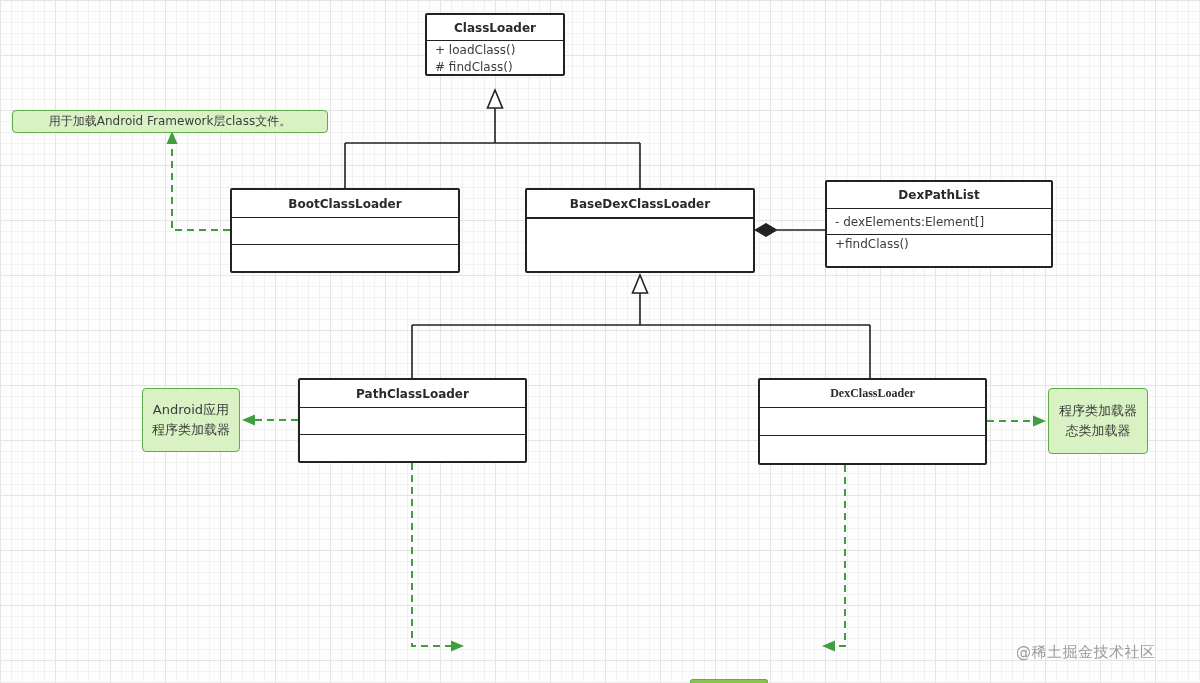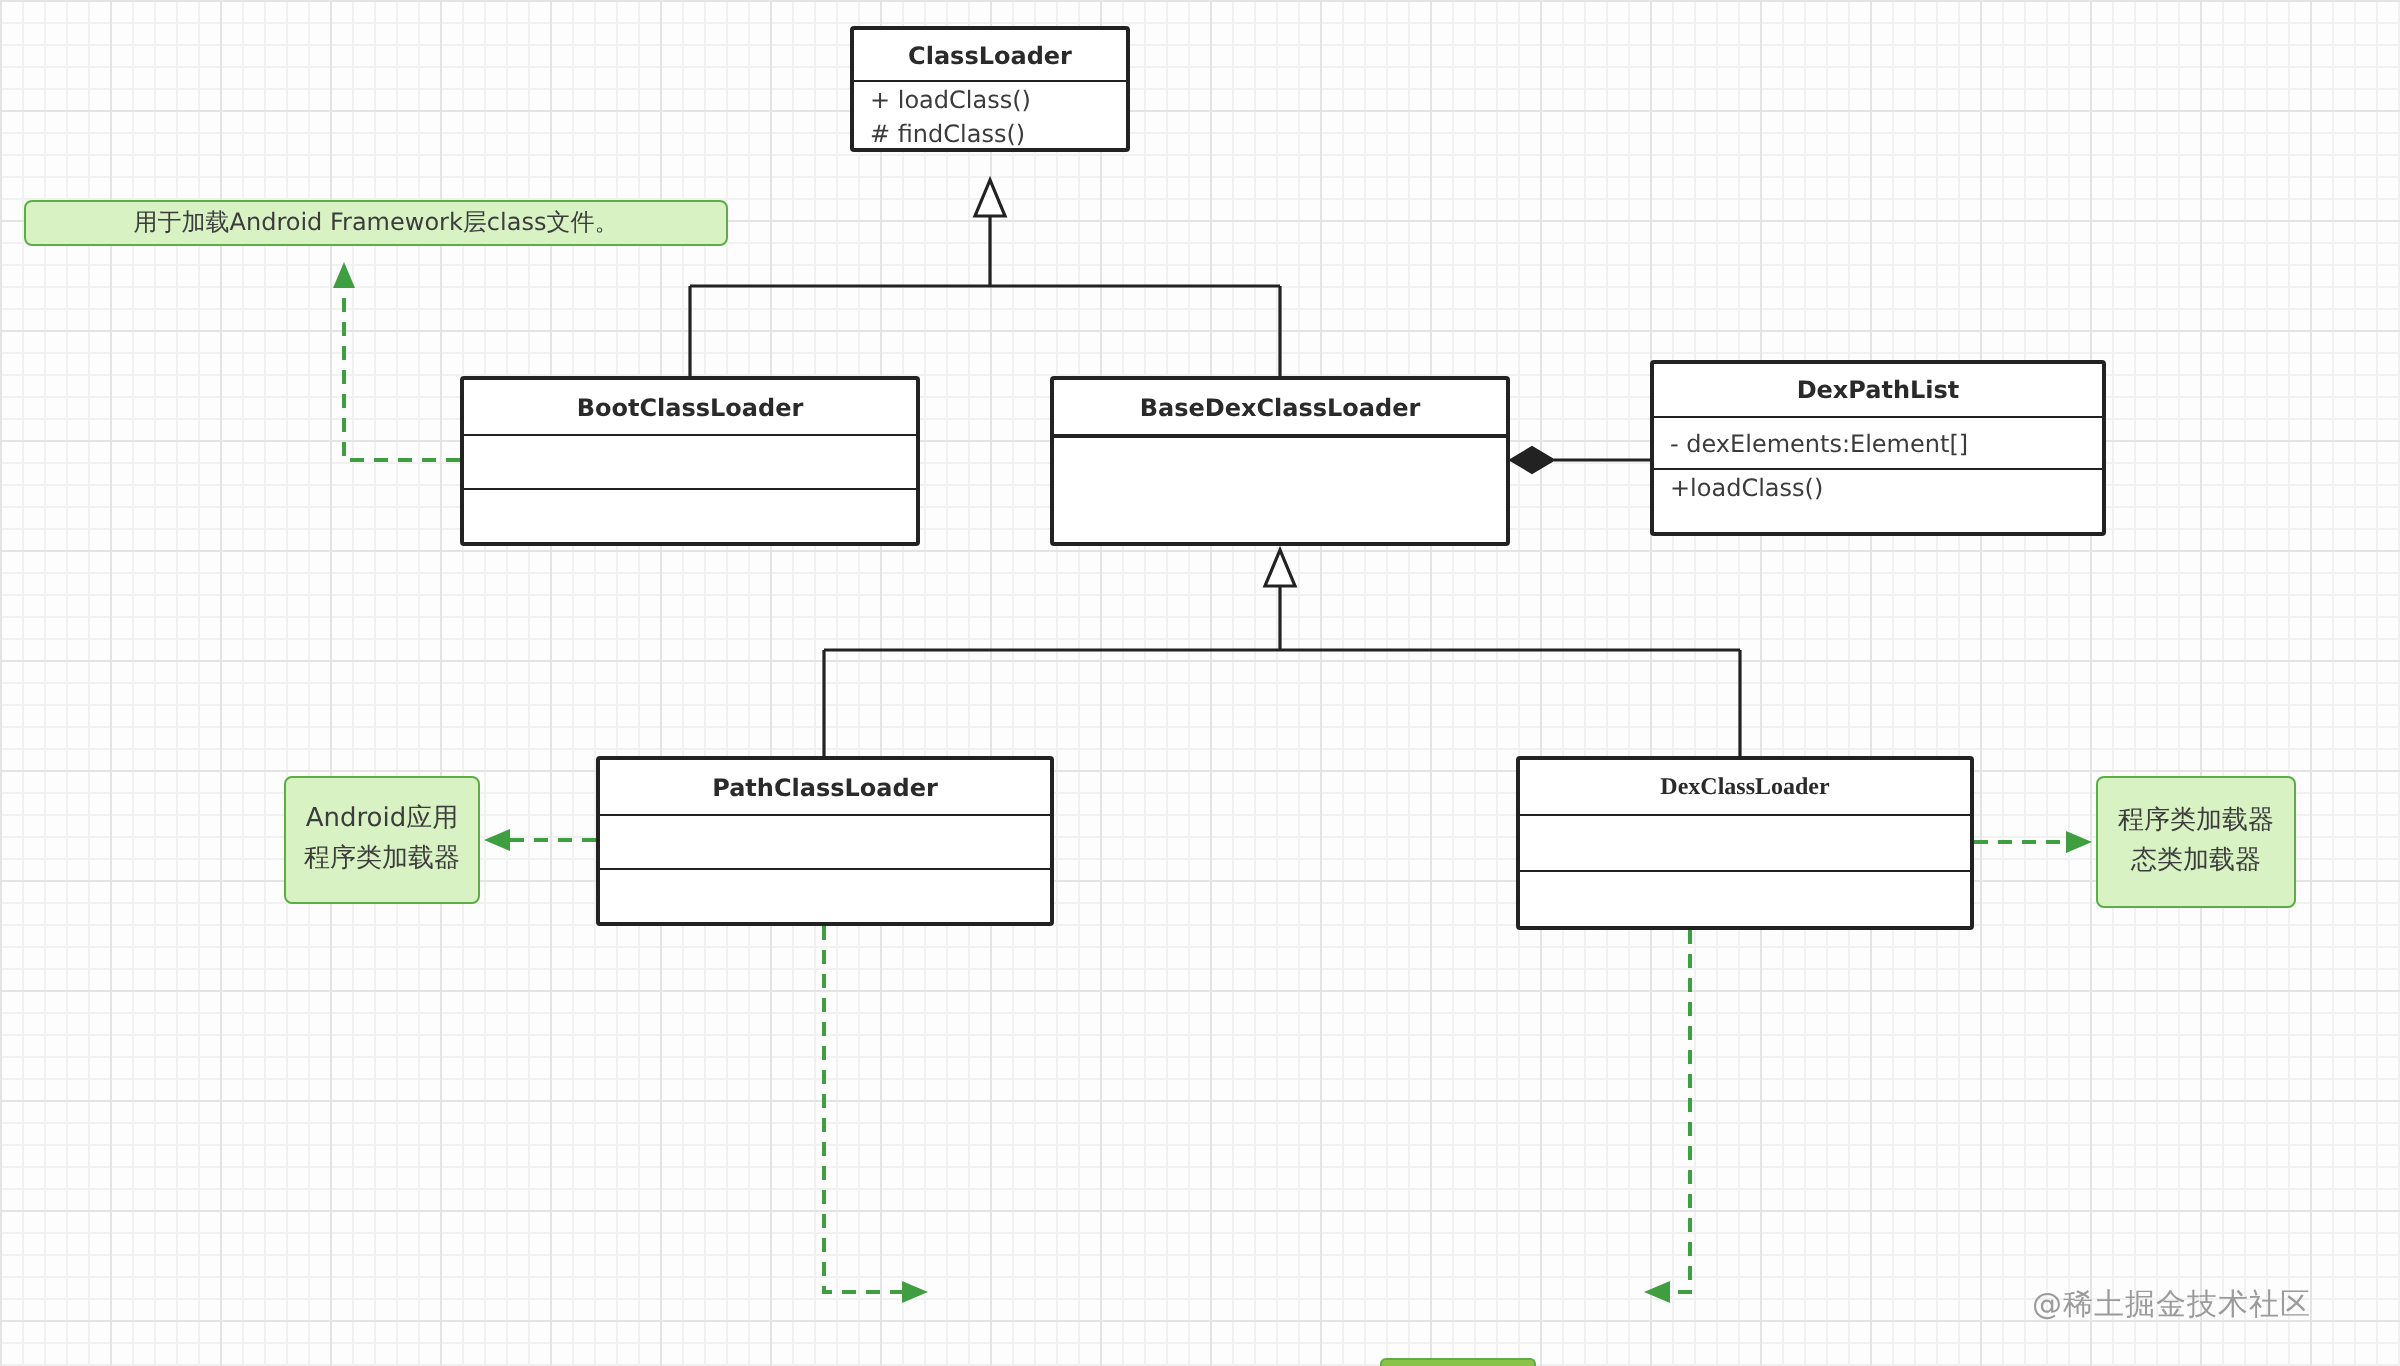--- a/index.html
+++ b/index.html
@@ -138,40 +138,40 @@
     <div class="uml-sep"></div>
     <div class="uml-sep"></div>
     <div class="uml-empty" style="height:24px;"></div>
   </div>
 
   <div class="uml-class" style="left:825px; top:180px; width:228px; height:88px;">
     <div class="uml-title" style="height:26px;">DexPathList</div>
     <div class="uml-sep"></div>
     <div class="uml-row" style="height:25px; display:flex; align-items:center;">- dexElements:Element[]</div>
     <div class="uml-sep"></div>
-    <div class="uml-row">+loadClass()</div>
+    <div class="uml-row">+findClass()</div>
   </div>
 
   <div class="uml-class" style="left:298px; top:378px; width:229px; height:85px;">
     <div class="uml-title" style="height:27px;">PathClassLoader</div>
     <div class="uml-sep"></div>
     <div class="uml-empty" style="height:26px;"></div>
     <div class="uml-sep"></div>
     <div class="uml-empty" style="height:26px;"></div>
   </div>
 
   <div class="uml-class" style="left:758px; top:378px; width:229px; height:87px;">
     <div class="uml-title" style="height:27px;font-family:Liberation Serif, serif;">DexClassLoader</div>
     <div class="uml-sep"></div>
     <div class="uml-empty" style="height:27px;"></div>
     <div class="uml-sep"></div>
     <div class="uml-empty" style="height:26px;"></div>
   </div>
 
-  <div class="note" style="left:12px; top:100px; width:352px; height:23px;">
+  <div class="note" style="left:12px; top:110px; width:316px; height:23px;">
     <span>用于加载Android Framework层class文件。</span>
   </div>
 
   <div class="note" style="left:142px; top:388px; width:98px; height:64px; font-size:13px;">
     <span>Android应用</span>
     <span>程序类加载器</span>
   </div>
 
   <div class="note" style="left:1048px; top:388px; width:100px; height:66px; font-size:13px;">
     <span>程序类加载器</span>

